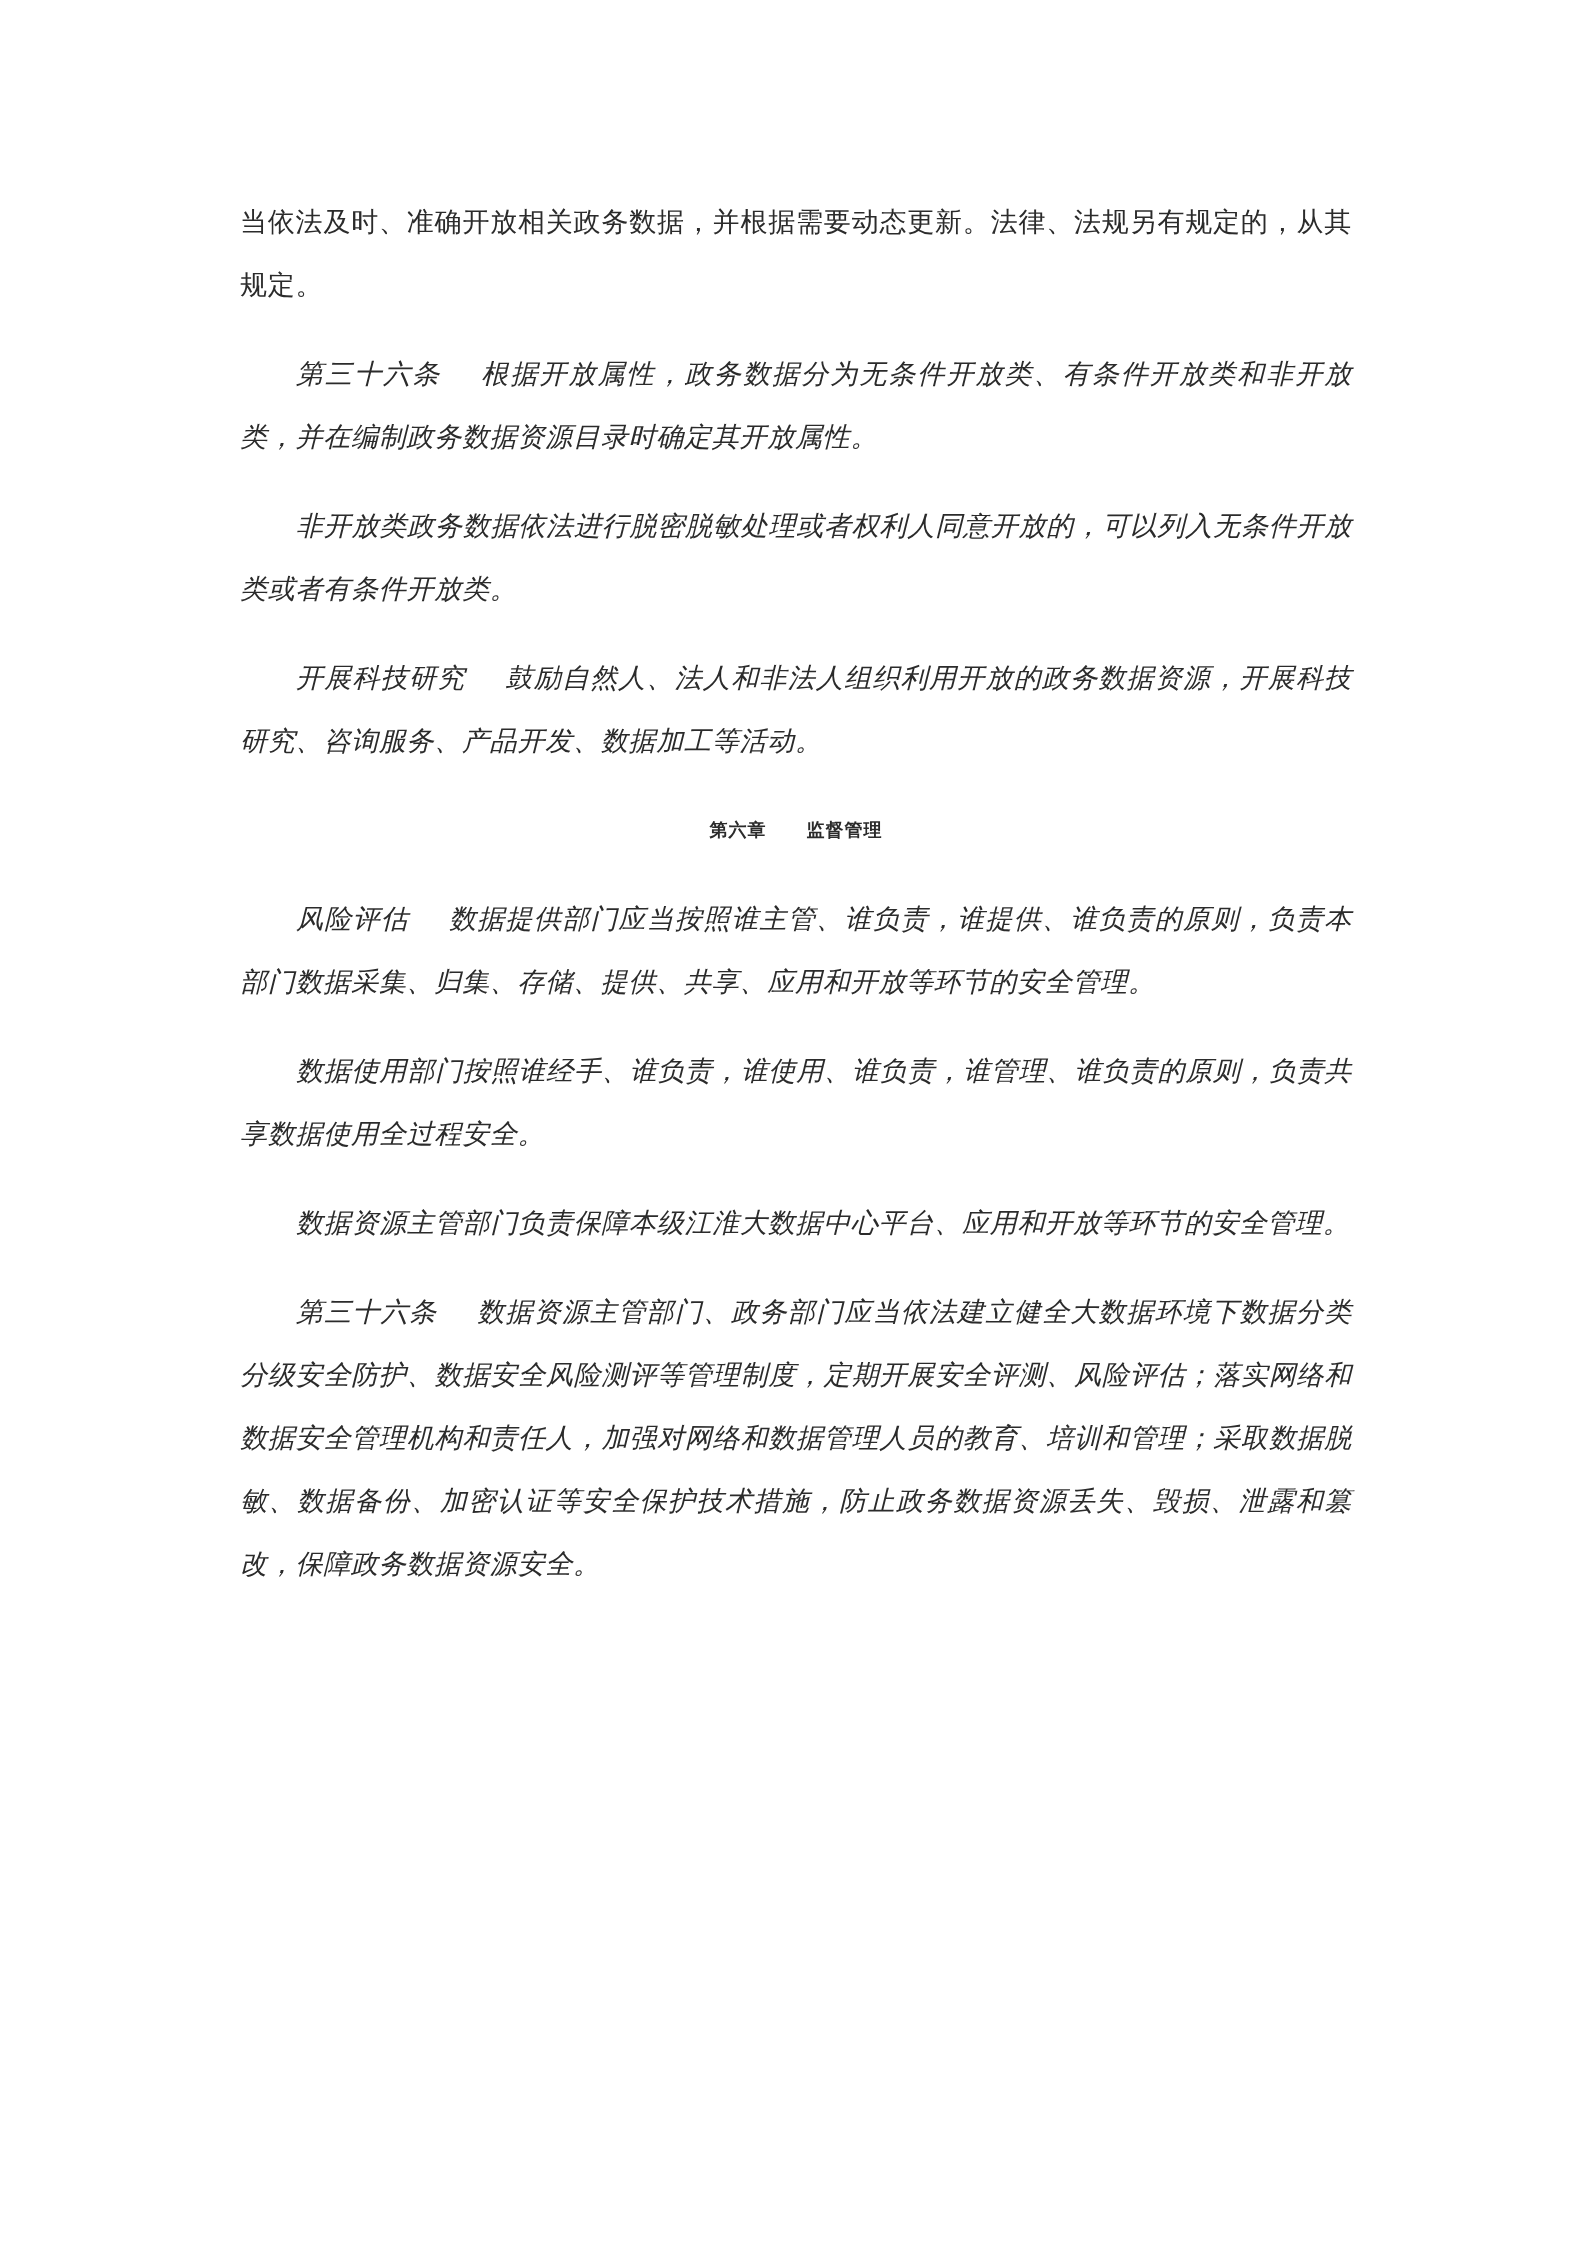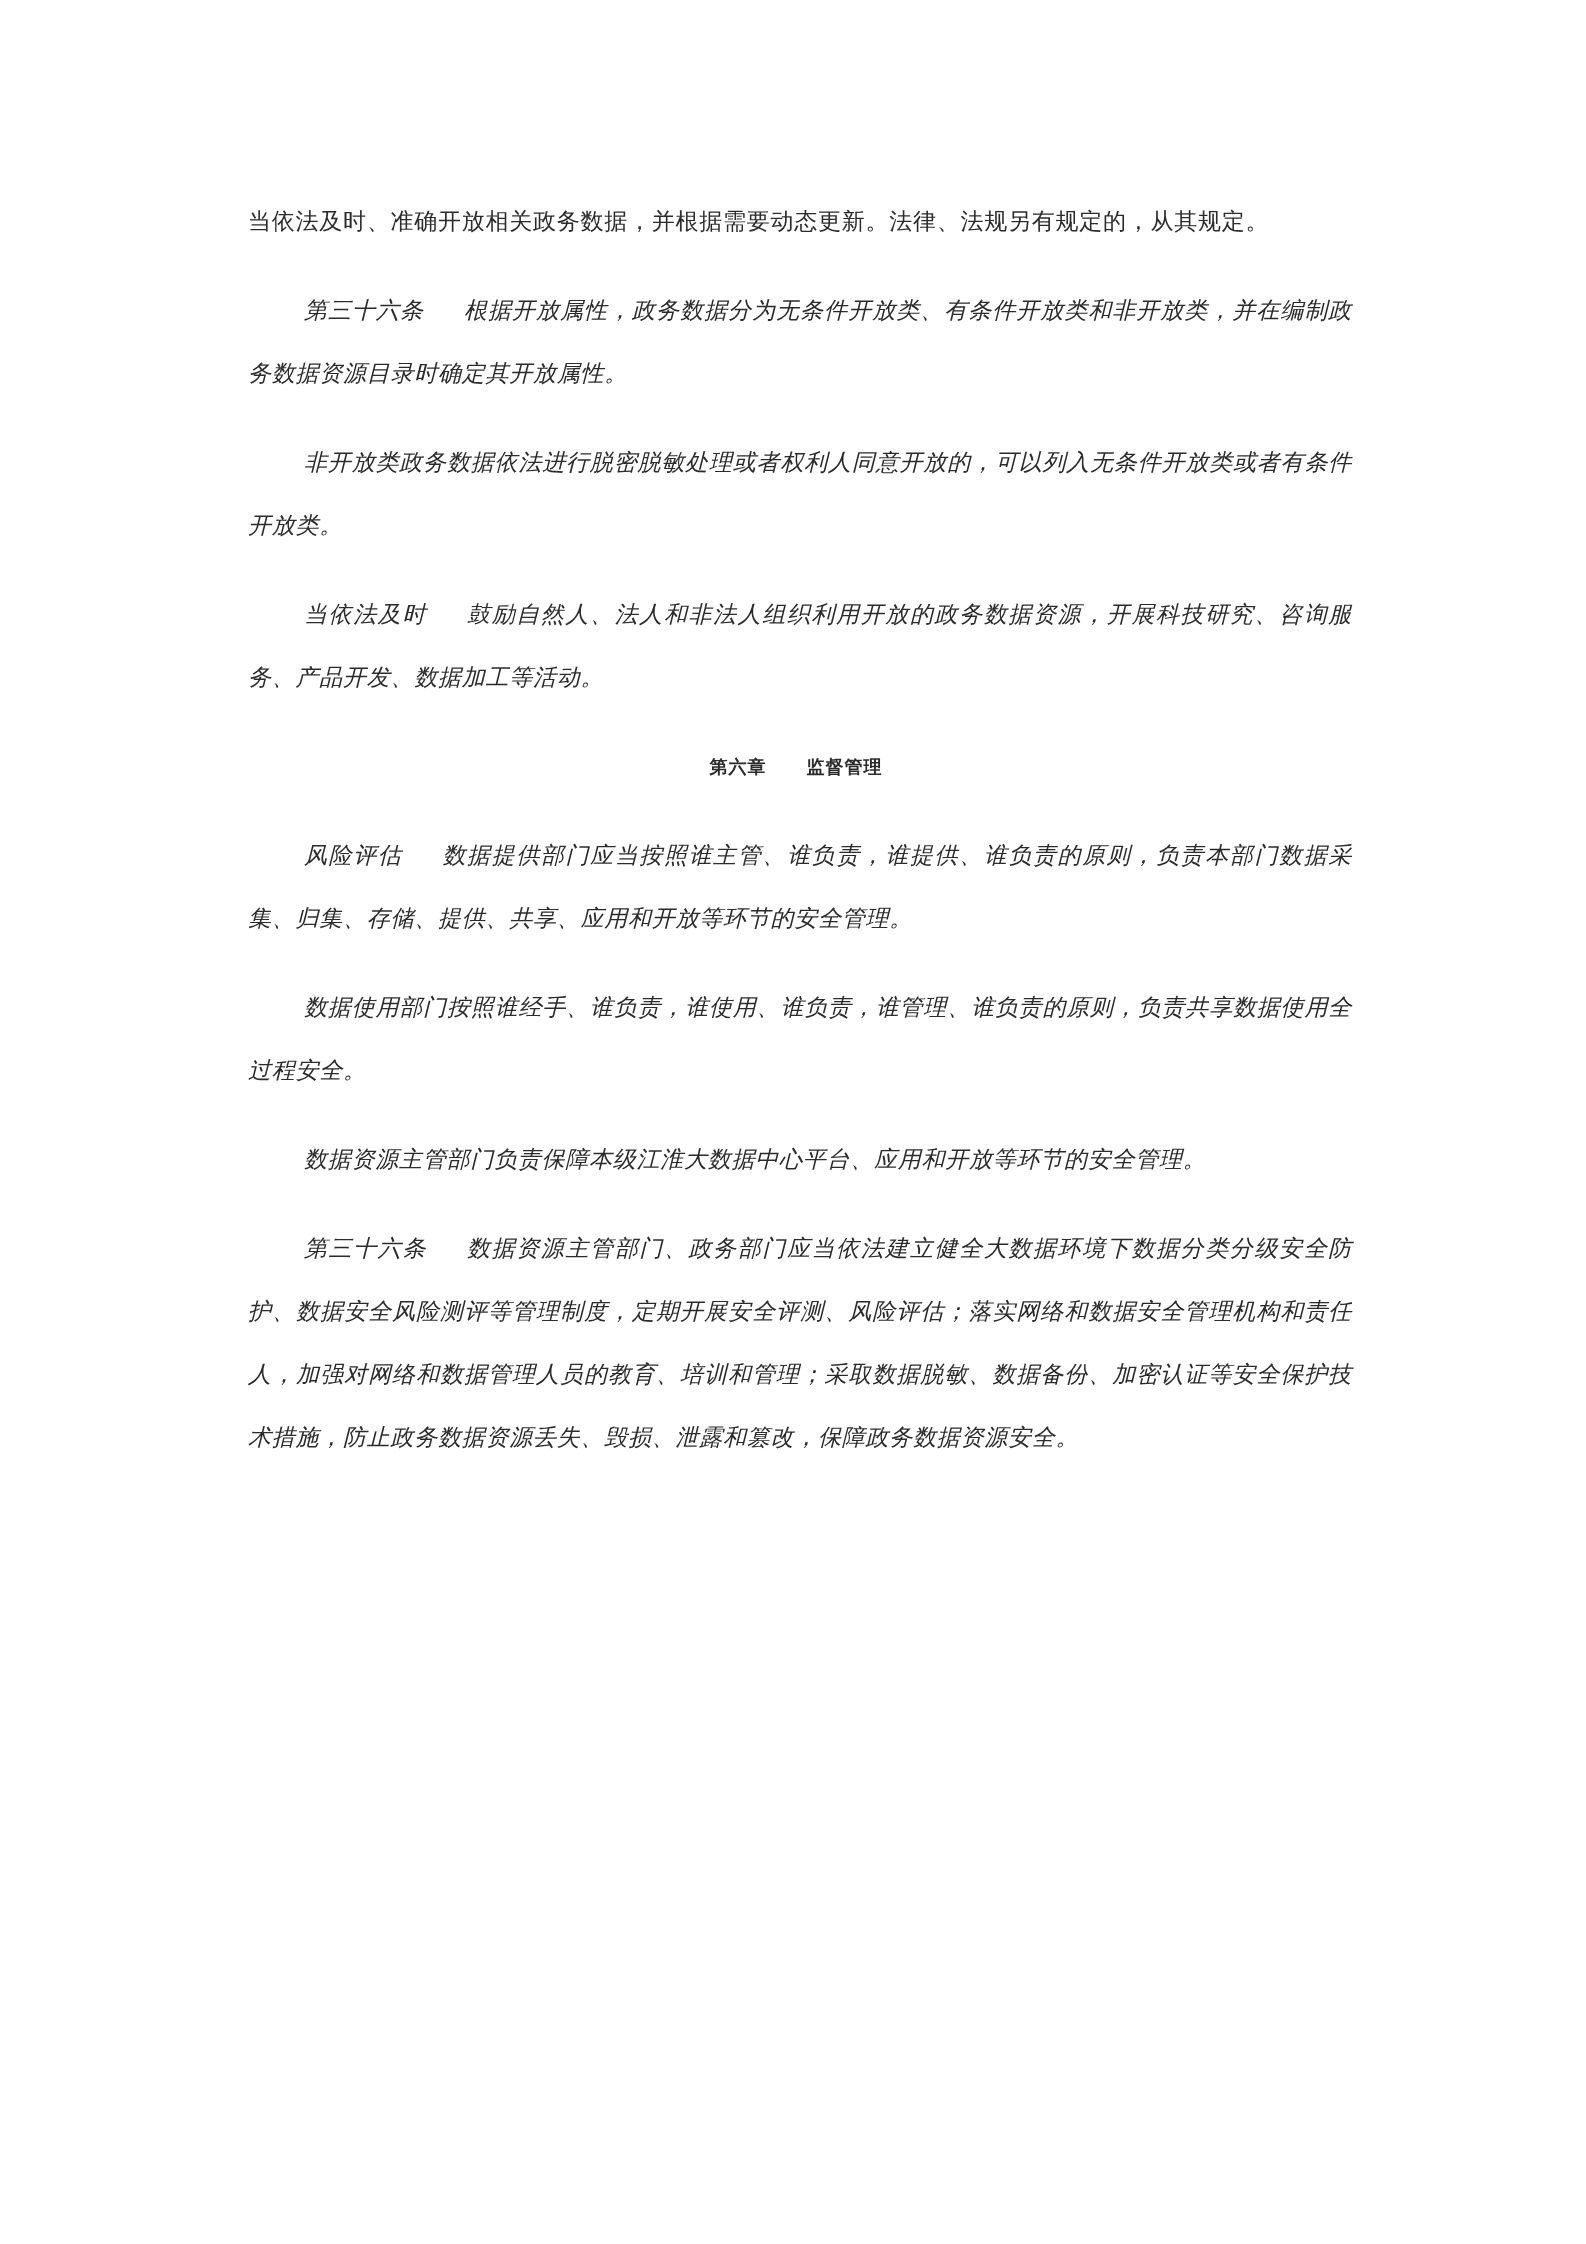--- a/index.html
+++ b/index.html
@@ -15,22 +15,22 @@
       font-family: "DejaVu Serif", "Liberation Serif", serif;
       color: #2b2b2b;
     }
     .page {
       position: absolute;
       left: 240px;
       top: 190px;
       width: 1112px;
     }
     .para {
-      margin: 0 0 26px 8px;
-      font-size: 23px;
+      margin: 0 0 26px 0;
+      font-size: 27px;
       line-height: 63px;
       letter-spacing: 0.75px;
       text-align: justify;
       text-align-last: left;
       word-break: break-all;
     }
     .para.indent {
       text-indent: 56px;
       font-style: italic;
     }
@@ -59,21 +59,21 @@
   <p class="para">当依法及时、准确开放相关政务数据，并根据需要动态更新。法律、法规另有规定的，从其规定。</p>
 
   <p class="para indent">
     <span class="article-no">第三十六条</span><span>根据开放属性，政务数据分为无条件开放类、有条件开放类和非开放类，并在编制政务数据资源目录时确定其开放属性。</span>
   </p>
 
 
   <p class="para indent">非开放类政务数据依法进行脱密脱敏处理或者权利人同意开放的，可以列入无条件开放类或者有条件开放类。</p>
 
   <p class="para indent">
-    <span class="article-no">当依法及时</span><span>鼓励自然人、法人和非法人组织利用开放的政务数据资源，开展科技研究、咨询服务、产品开发、数据加工等活动。</span>
+    <span class="article-no">开展科技研究</span><span>鼓励自然人、法人和非法人组织利用开放的政务数据资源，开展科技研究、咨询服务、产品开发、数据加工等活动。</span>
   </p>
 
   <h2 class="chapter">
     <span class="chapter-no">第六章</span><span>监督管理</span>
   </h2>
 
   <p class="para indent">
     <span class="article-no">风险评估</span><span>数据提供部门应当按照谁主管、谁负责，谁提供、谁负责的原则，负责本部门数据采集、归集、存储、提供、共享、应用和开放等环节的安全管理。</span>
   </p>
 

